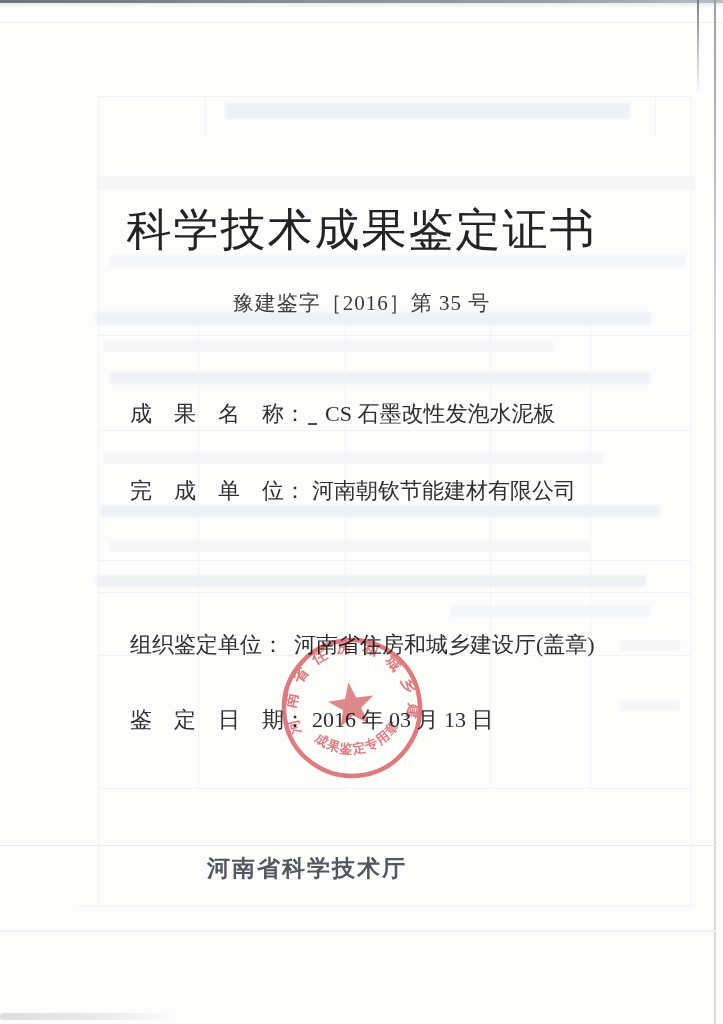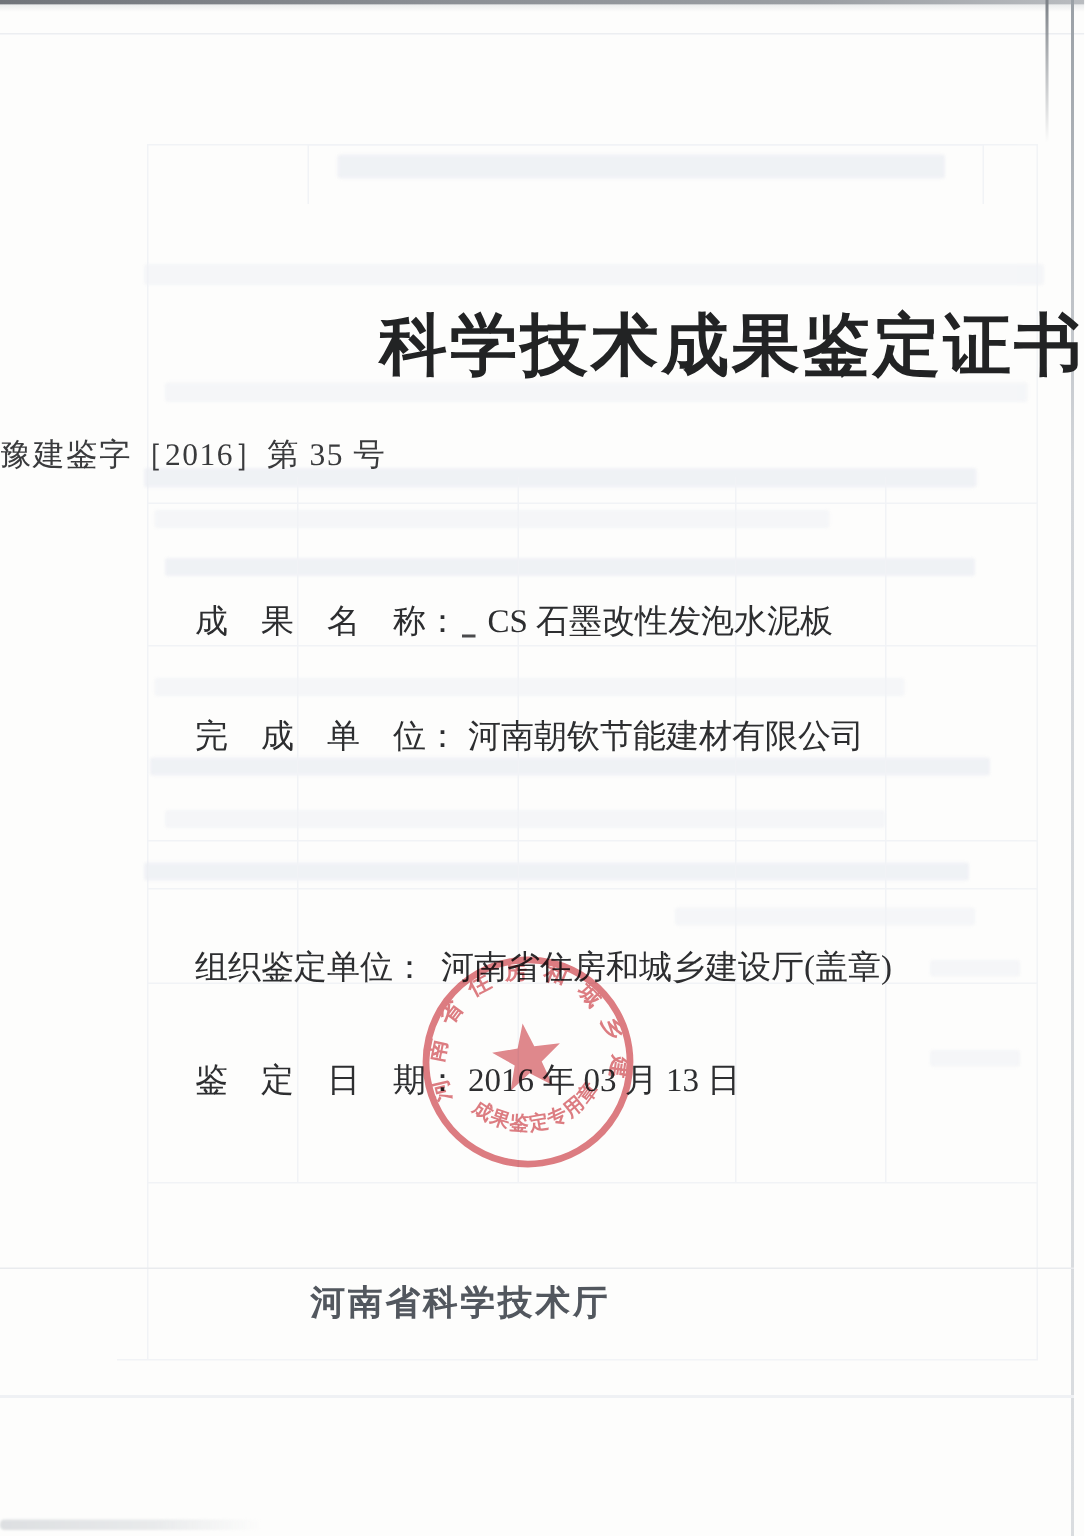--- a/index.html
+++ b/index.html
@@ -29,26 +29,26 @@
   
   .ghost{position:absolute;inset:0;opacity:.75;pointer-events:none;}
   .ghost *{position:absolute;}
   .gline{background:#eef0f5;}
   .gbar{background:#e7eaf1;border-radius:2px;filter:blur(1px);opacity:.8;}
   .gbar.lite{background:#edeff4;opacity:.7;}
 
   
   .title{
     position:absolute;left:0;top:200px;width:723px;
-    text-align:right;font-size:45px;font-weight:700;
+    text-align:center;font-size:45px;font-weight:400;
     letter-spacing:2px;color:#222324;
   }
   .docnum{
     position:absolute;left:0;top:289px;width:723px;
-    text-align:left;font-size:21px;color:#3a3b3d;letter-spacing:1px;
+    text-align:center;font-size:21px;color:#3a3b3d;letter-spacing:1px;
   }
   .frow{position:absolute;left:130px;white-space:nowrap;
     font-size:22px;color:#2d2e30;}
   .frow .lbl{display:inline-block;min-width:158px;color:#2d2e30;}
   .frow .val{margin-left:6px;}
   .stray-mark{display:inline-block;width:9px;height:2px;background:#4a4b4d;
     vertical-align:middle;margin:8px 2px 0 2px;transform:translateY(4px);}
   .footer{
     position:absolute;left:0;top:853px;width:614px;text-align:center;
     font-family:"Liberation Sans","DejaVu Sans",sans-serif;

